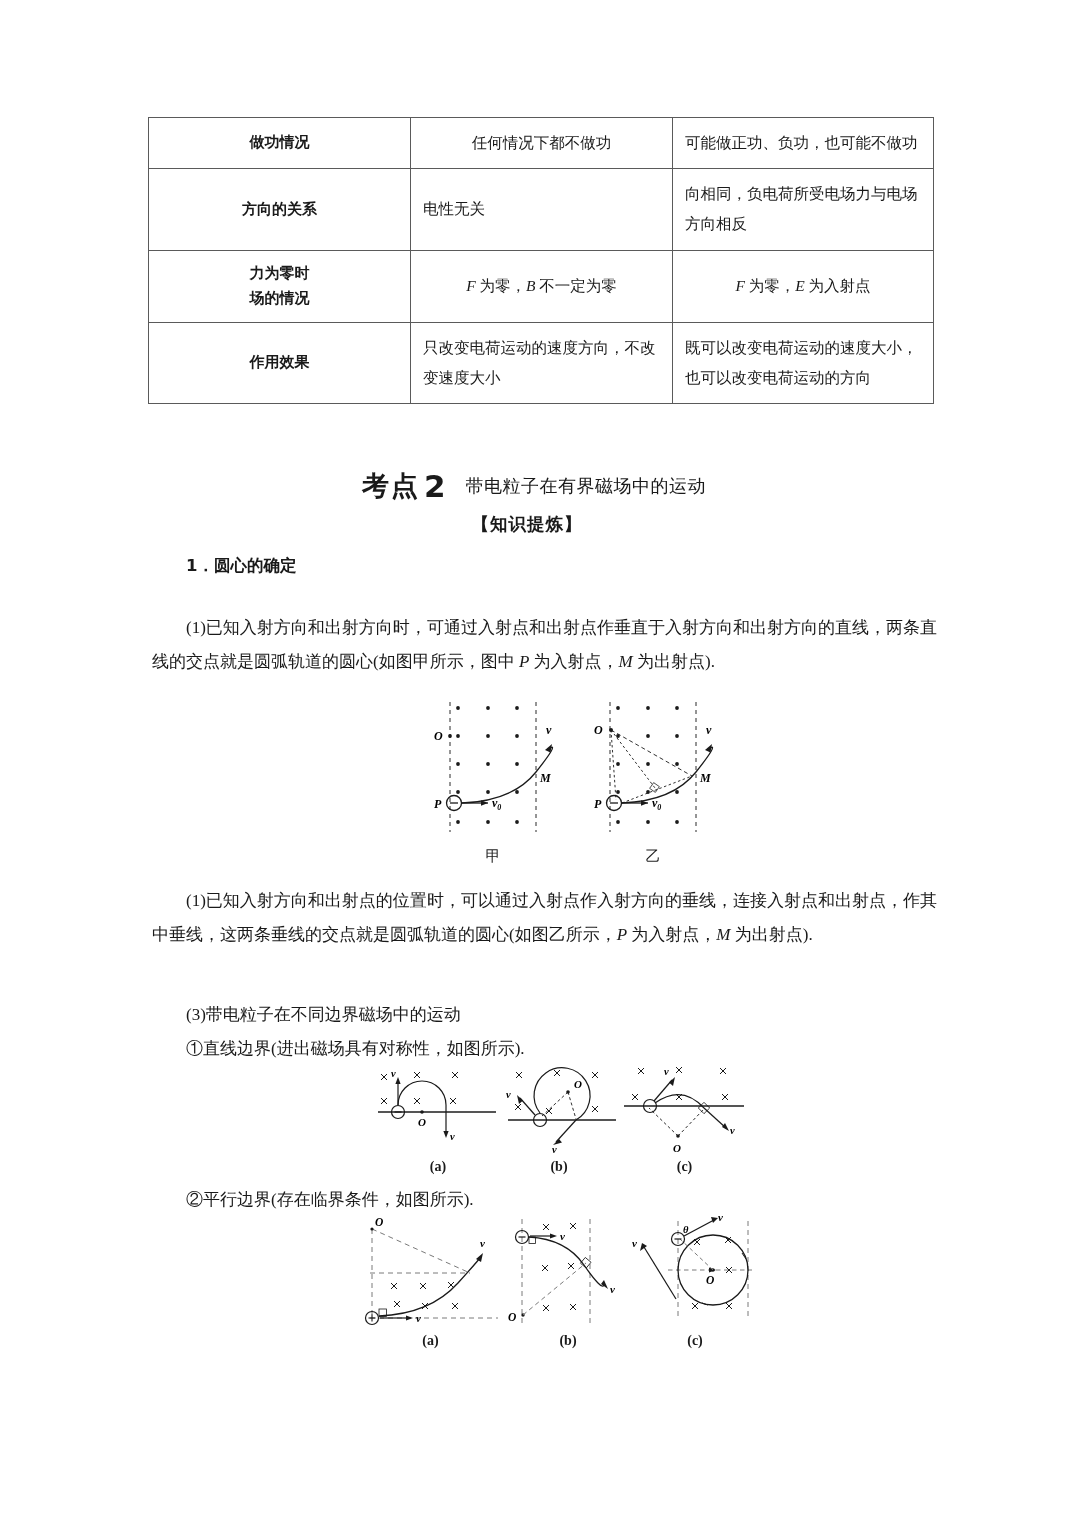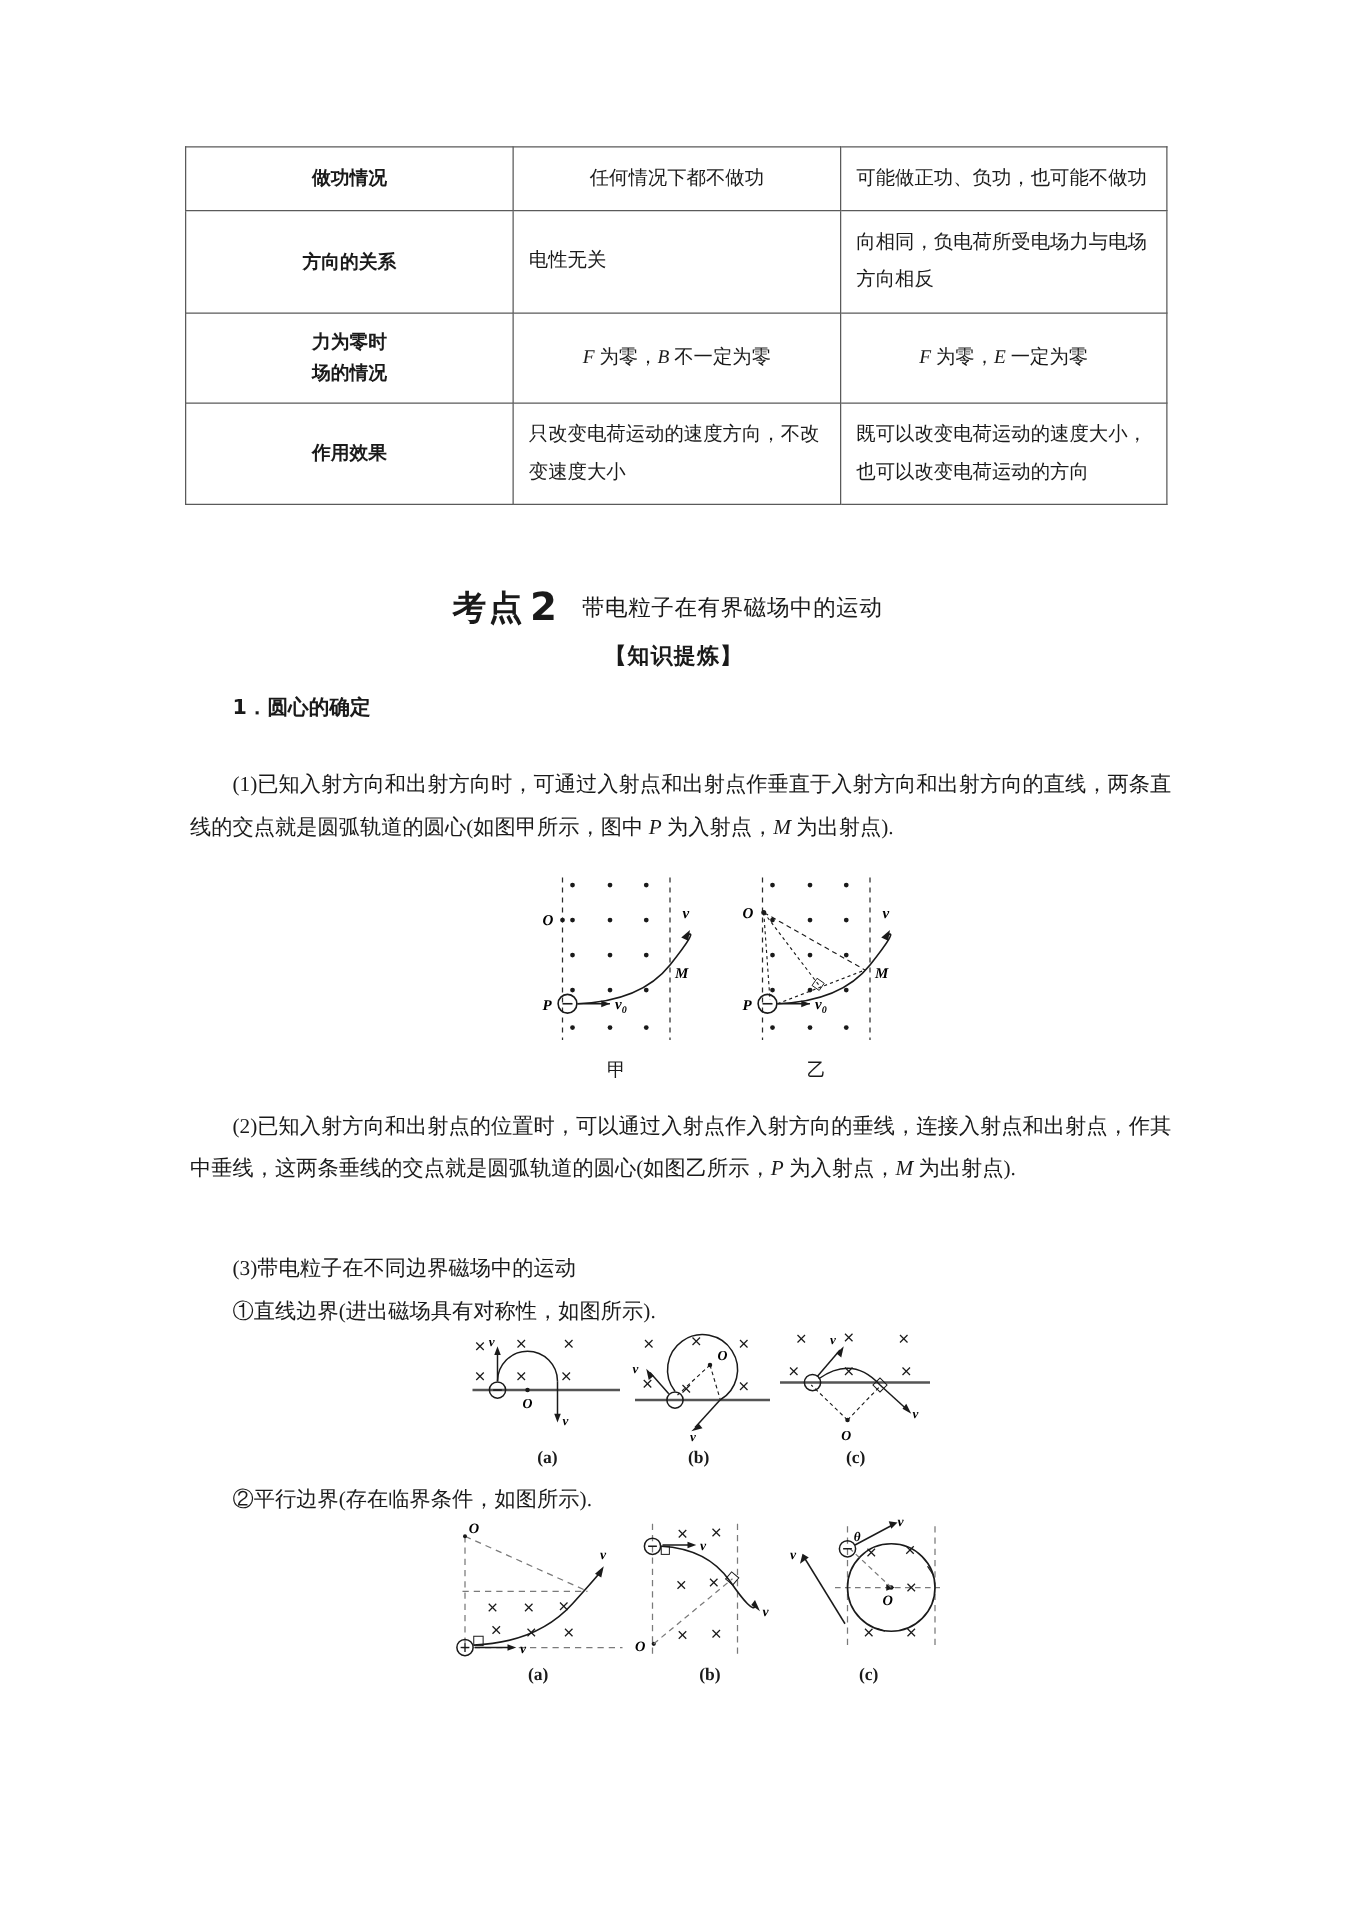--- a/index.html
+++ b/index.html
@@ -73,21 +73,21 @@
     vertical-align: middle;
   }
   .kaodian-title {
     font-size: 18px;
     margin-left: 16px;
     vertical-align: middle;
     letter-spacing: 0.5px;
   }
   .zhishi {
     position: absolute;
-    left: 12px; top: 512px;
+    left: 0; top: 512px;
     width: 1054px;
     text-align: center;
     font-family: "DejaVu Sans", "Liberation Sans", sans-serif;
     font-weight: bold;
     font-size: 17.5px;
     letter-spacing: 1px;
   }
 
   
   .body-text {
@@ -138,21 +138,21 @@
         <td class="label">方向的关系</td>
         <td class="col-mid left">电性无关</td>
         <td class="col-right left">向相同，负电荷所受电场力与电场方向相反</td>
       </tr>
       <tr>
         <td class="label">
           <div>力为零时</div>
           <div>场的情况</div>
         </td>
         <td class="col-mid center"><span class="ital">F</span><span> 为零，</span><span class="ital">B</span><span> 不一定为零</span></td>
-        <td class="col-right center"><span class="ital">F</span><span> 为零，</span><span class="ital">E</span><span> 一定为零</span></td>
+        <td class="col-right center"><span class="ital">F</span><span> 为零，</span><span class="ital">E</span><span> 为入射点</span></td>
       </tr>
       <tr>
         <td class="label">作用效果</td>
         <td class="col-mid left">只改变电荷运动的速度方向，不改变速度大小</td>
         <td class="col-right left">既可以改变电荷运动的速度大小，也可以改变电荷运动的方向</td>
       </tr>
     </tbody>
   </table>
 
   <div class="kaodian-row">
@@ -248,21 +248,21 @@
       <text x="74" y="107" font-size="12" font-style="italic" font-weight="bold"><tspan>v</tspan><tspan font-size="8" dy="3">0</tspan></text>
 
       <path d="M 44,103 Q 95,101 118,72 T 132,48" fill="none" stroke="#1a1a1a" stroke-width="1.3"></path>
       <polygon points="134,44 127,50 132.5,52.5" fill="#1a1a1a"></polygon>
       <text x="128" y="34" font-size="12" font-style="italic" font-weight="bold">v</text>
       <text x="122" y="82" font-size="12" font-style="italic" font-weight="bold">M</text>
     </svg>
     <div class="figcap" style="width:150px; margin-top:2px;">乙</div>
   </div>
 
-  <div class="body-text indent" style="top:884px;"><span>(2)已知入射方向和出射点的位置时，可以通过入射点作入射方向的垂线，连接入射点和出射点，作其中垂线，这两条垂线的交点就是圆弧轨道的圆心(如图乙所示，</span><span class="it">P</span><span> 为入射点，</span><span class="it">M</span><span> 为出射点).</span></div>
+  <div class="body-text indent" style="top:884px;"><span>(1)已知入射方向和出射点的位置时，可以通过入射点作入射方向的垂线，连接入射点和出射点，作其中垂线，这两条垂线的交点就是圆弧轨道的圆心(如图乙所示，</span><span class="it">P</span><span> 为入射点，</span><span class="it">M</span><span> 为出射点).</span></div>
 
   <div class="body-text indent" style="top:998px;">(3)带电粒子在不同边界磁场中的运动</div>
   <div class="body-text indent" style="top:1032px;">①直线边界(进出磁场具有对称性，如图所示).</div>
 
   <div class="figwrap" style="left:378px; top:1062px;">
     <svg width="120" height="92" viewBox="0 0 120 92">
       <line x1="0" y1="50" x2="118" y2="50" stroke="#555" stroke-width="2"></line>
       <g stroke="#1a1a1a" stroke-width="1">
         <g>
             <line x1="3" y1="12" x2="9" y2="18"></line>

